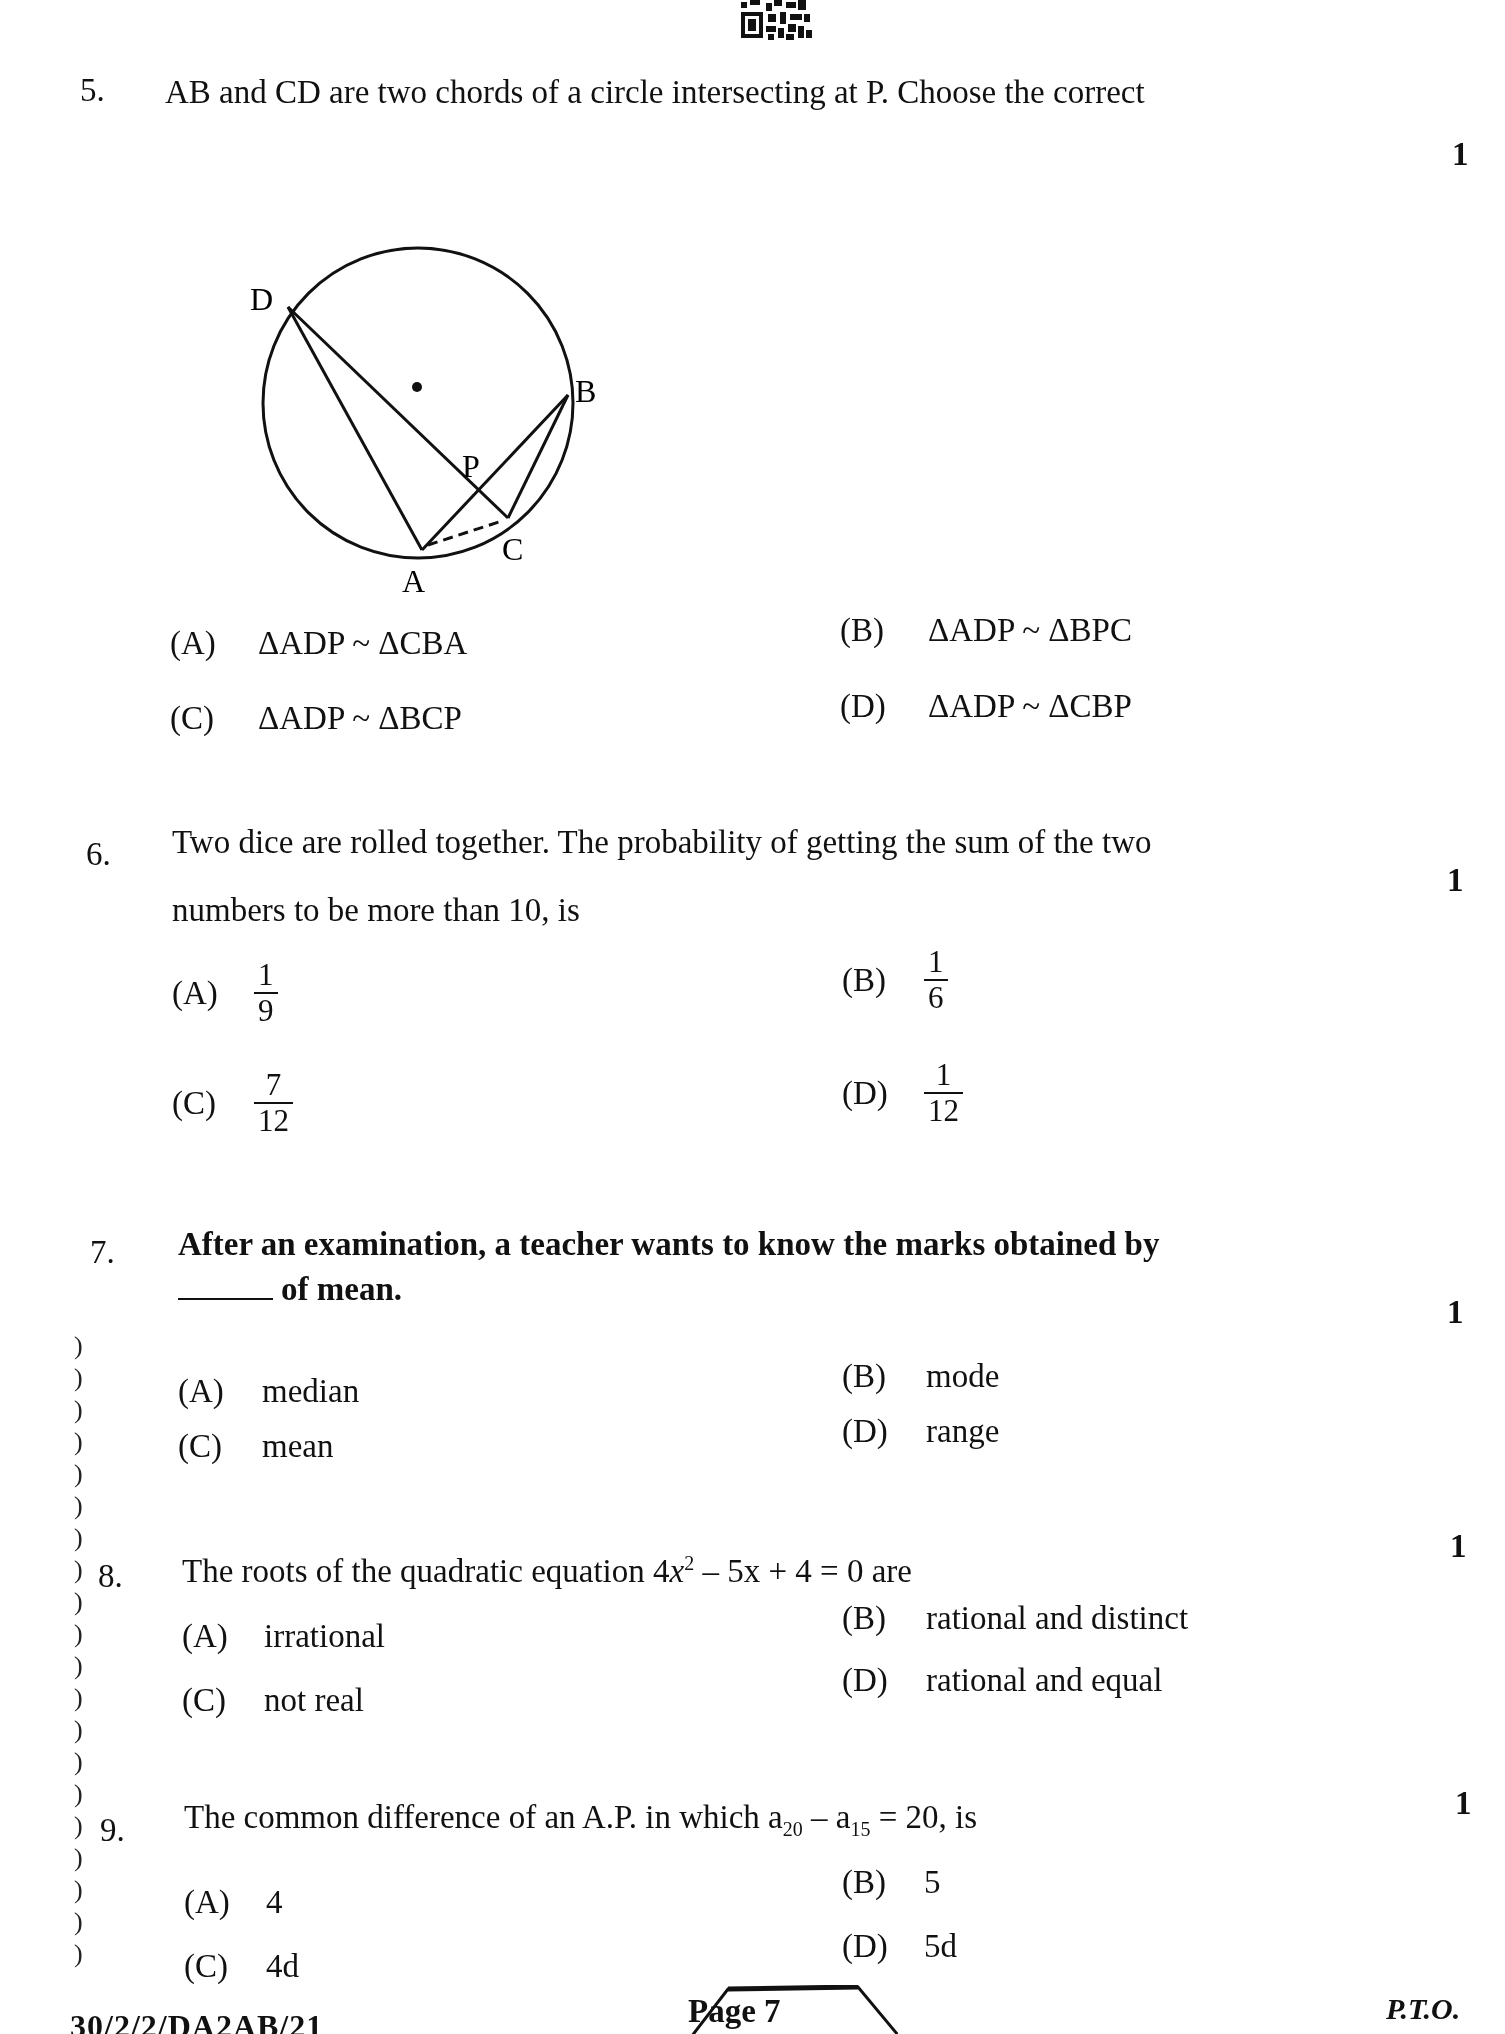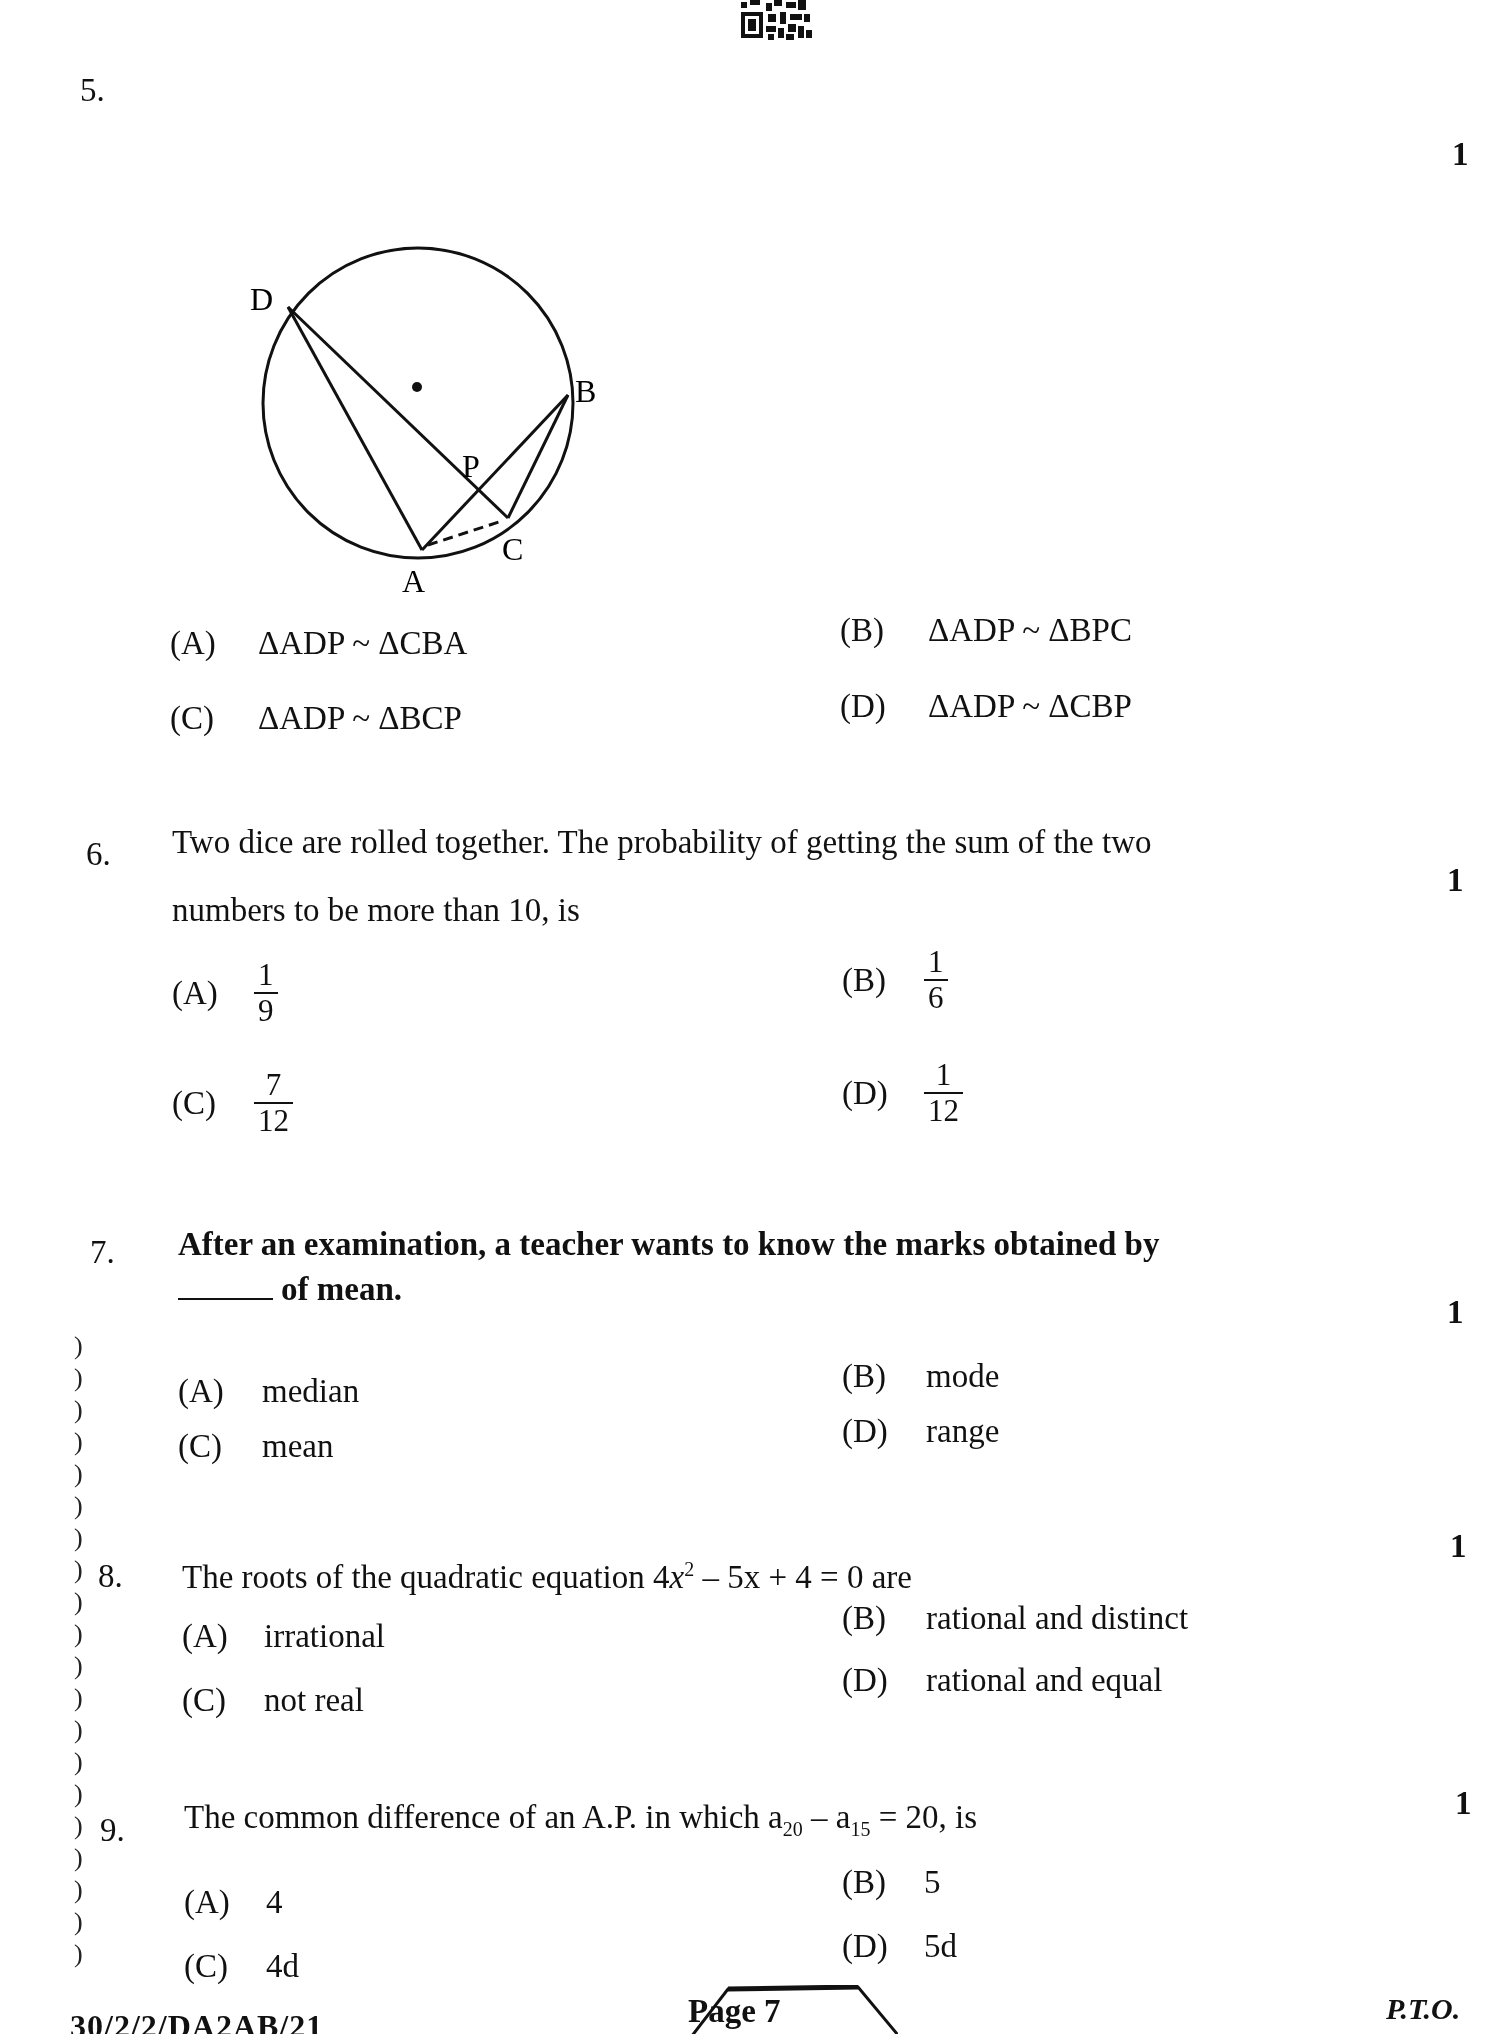--- a/index.html
+++ b/index.html
@@ -53,20 +53,21 @@
     <rect x="50" y="24" width="8" height="8" fill="#111"></rect>
     <rect x="60" y="26" width="6" height="12" fill="#111"></rect>
     <rect x="30" y="34" width="6" height="6" fill="#111"></rect>
     <rect x="48" y="34" width="8" height="6" fill="#111"></rect>
     <rect x="68" y="30" width="6" height="8" fill="#111"></rect>
   </svg>
 </div>
 
 <div class="abs qnum" style="left:80px; top:72px;">5.</div>
 <div class="abs qtext" style="left:165px; top:56px;">
+  <div>AB and CD are two chords of a circle intersecting at P. Choose the correct</div>
 </div>
 <div class="abs mark" style="left:1452px; top:136px;">1</div>
 
 <div class="abs" style="left:230px; top:215px; width:400px; height:390px;">
   <svg width="400" height="390" viewBox="0 0 400 390">
     <circle cx="188" cy="188" r="155" fill="none" stroke="#111" stroke-width="3"></circle>
     <circle cx="187" cy="172" r="5" fill="#111"></circle>
 
     <line x1="58" y1="92" x2="278" y2="303" stroke="#111" stroke-width="3"></line>
     <line x1="58" y1="92" x2="192" y2="335" stroke="#111" stroke-width="3"></line>
@@ -152,21 +153,21 @@
 <div class="abs opt" style="left:178px; top:1428px;">
   <span class="lbl" style="width:84px;">(C)</span>
   <span>mean</span>
 </div>
 <div class="abs opt" style="left:842px; top:1413px;">
   <span class="lbl" style="width:84px;">(D)</span>
   <span>range</span>
 </div>
 
 <div class="abs qnum" style="left:98px; top:1558px;">8.</div>
-<div class="abs qtext" style="left:182px; top:1540px; line-height:58px;">
+<div class="abs qtext" style="left:182px; top:1540px; line-height:46px;">
   <span>The roots of the quadratic equation 4</span><i>x</i><sup style="font-size:20px;">2</sup><span> – 5x + 4 = 0 are</span>
 </div>
 <div class="abs mark" style="left:1450px; top:1528px;">1</div>
 
 <div class="abs opt" style="left:182px; top:1618px;">
   <span class="lbl" style="width:82px;">(A)</span>
   <span>irrational</span>
 </div>
 <div class="abs opt" style="left:842px; top:1600px;">
   <span class="lbl" style="width:84px;">(B)</span>

